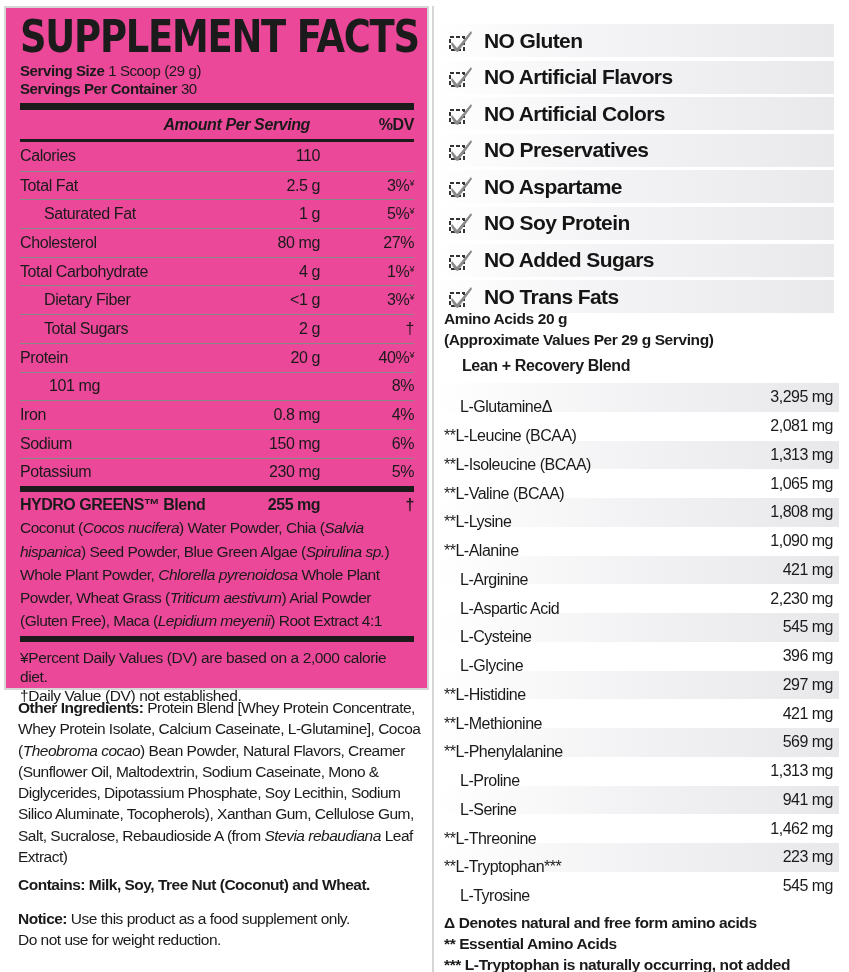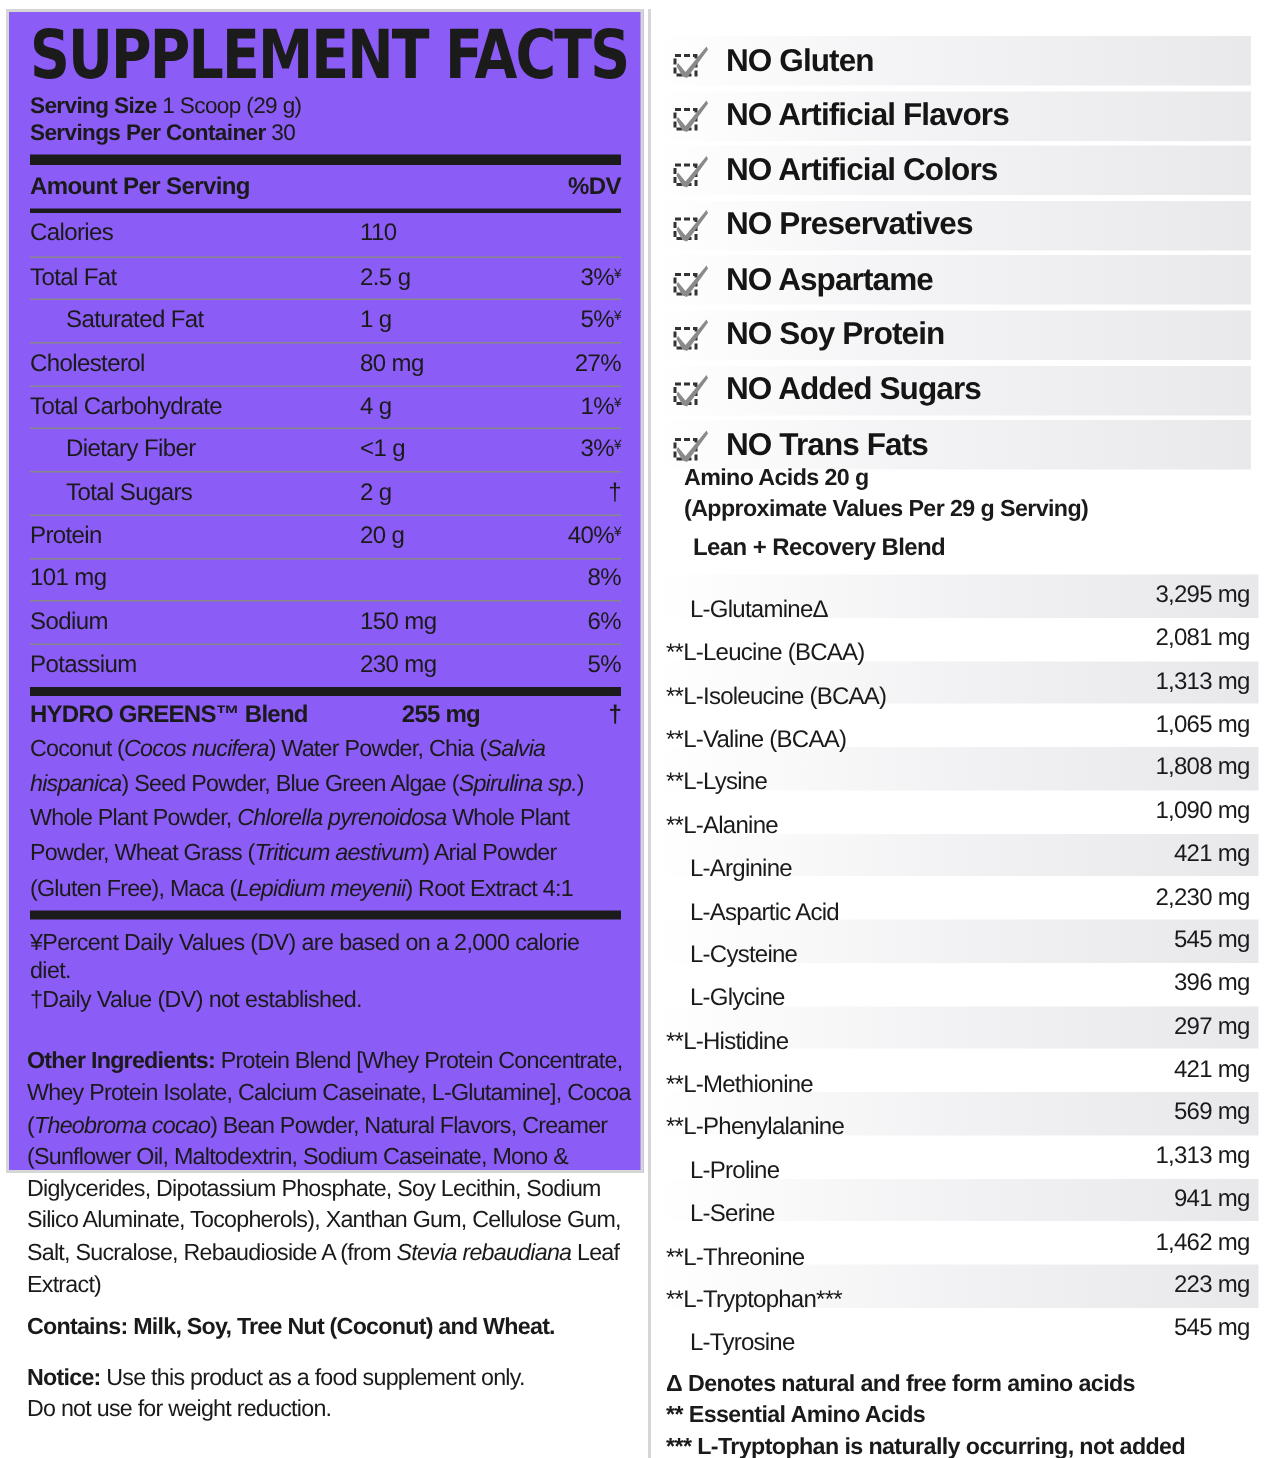--- a/index.html
+++ b/index.html
@@ -1,49 +1,49 @@
 <!DOCTYPE html>
 <html><head>
   <meta charset="utf-8">
   <style>
     * { box-sizing: border-box; margin: 0; padding: 0; }
     html, body { width: 849px; height: 972px; background: #ffffff; overflow: hidden; }
     body { font-family: "Liberation Sans", sans-serif; color: #1a1a1a; position: relative; }
 
     
     .facts-panel {
-      position: absolute; left: 4px; top: 6px; width: 425px; height: 776px;
-      border: 2px solid #d6d6d6; background: #8b5cf6;
+      position: absolute; left: 4px; top: 6px; width: 425px; height: 684px;
+      border: 2px solid #d6d6d6; background: #ec4899;
       padding: 4px 13px 0 14px;
     }
     .facts-title {
       font-family: "DejaVu Sans", sans-serif; font-weight: bold;
       font-size: 45px; line-height: 50px; letter-spacing: -1.5px;
       transform: scaleX(0.82); transform-origin: left center;
       white-space: nowrap; color: #1b1b1b;
     }
     .serving-line { font-size: 15px; line-height: 18px; letter-spacing: -0.4px; }
     .serving-line b { font-weight: bold; }
     .thick-rule { height: 7px; background: #1b1b1b; margin-top: 5px; }
     .mid-rule { height: 3px; background: #1b1b1b; }
     .header-row {
       display: flex; height: 29px; align-items: center; font-weight: bold;
       font-size: 16px; letter-spacing: -0.4px;
     }
-    .header-row .c-amt { width: 290px; text-align: left; }
+    .header-row .c-amt { width: 290px; text-align: right; font-style: italic; }
     .header-row .c-dv { flex: 1; text-align: right; }
 
     .n-row {
       display: flex; height: 28.7px; align-items: center;
       border-top: 1px solid #888; font-size: 16px; letter-spacing: -0.4px;
     }
     .n-row:first-child { border-top: none; }
     .n-row .c-name { width: 220px; }
     .n-row .c-name.indent { padding-left: 24px; }
-    .n-row .c-amt { width: 80px; text-align: left; }
+    .n-row .c-amt { width: 80px; text-align: right; }
     .n-row .c-dv { flex: 1; text-align: right; }
     .n-row .c-dv sup { font-size: 9px; vertical-align: 5px; }
 
     .blend-head {
       display: flex; font-weight: bold; font-size: 16px; letter-spacing: -0.5px;
       height: 22px; align-items: center; margin-top: 2px;
     }
     .blend-head .c-name { width: 240px; }
     .blend-head .c-amt { width: 60px; text-align: right; }
     .blend-head .c-dv { flex: 1; text-align: right; }
@@ -72,21 +72,21 @@
       background: linear-gradient(to right, #ffffff 0%, #f4f4f6 40%, #e9e9ec 100%);
       padding-left: 14px;
     }
     .claim-row .chk { width: 26px; height: 24px; margin-right: 10px; }
     .claim-row .claim-text {
       font-weight: bold; font-size: 21px; letter-spacing: -0.6px; color: #151515;
     }
 
     .amino-title {
       position: absolute; left: 10px; top: 302px; font-weight: bold;
-      font-size: 15.5px; line-height: 21px; letter-spacing: -0.4px; margin-left: 12px;
+      font-size: 15.5px; line-height: 21px; letter-spacing: -0.4px;
     }
     .amino-sub {
       position: absolute; left: 28px; top: 351px; font-weight: bold;
       font-size: 16px; letter-spacing: -0.4px;
     }
     .amino-table { position: absolute; left: 0; top: 377px; width: 405px; }
     .a-row {
       display: flex; align-items: center; height: 28.75px;
       font-size: 16px; letter-spacing: -0.5px;
     }
@@ -157,20 +157,25 @@
         <span class="c-dv"><span>†</span><sup></sup></span>
       </div>
       <div class="n-row">
         <span class="c-name">Protein</span>
         <span class="c-amt">20 g</span>
         <span class="c-dv"><span>40%</span><sup>¥</sup></span>
       </div>
       <div class="n-row">
         <span class="c-amt">101 mg</span>
         <span class="c-dv"><span>8%</span><sup></sup></span>
+      </div>
+      <div class="n-row">
+        <span class="c-name">Iron</span>
+        <span class="c-amt">0.8 mg</span>
+        <span class="c-dv"><span>4%</span><sup></sup></span>
       </div>
       <div class="n-row">
         <span class="c-name">Sodium</span>
         <span class="c-amt">150 mg</span>
         <span class="c-dv"><span>6%</span><sup></sup></span>
       </div>
       <div class="n-row">
         <span class="c-name">Potassium</span>
         <span class="c-amt">230 mg</span>
         <span class="c-dv"><span>5%</span><sup></sup></span>

